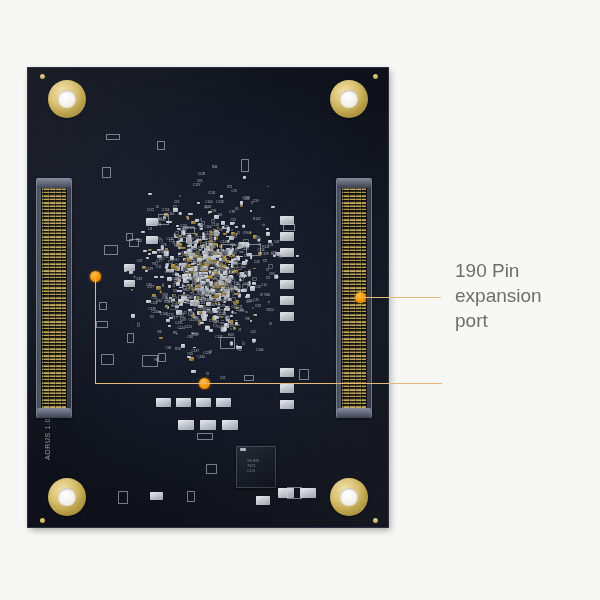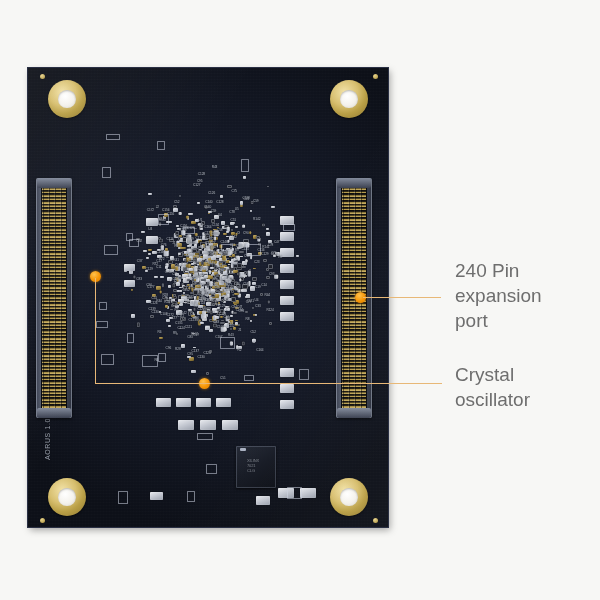--- a/index.html
+++ b/index.html
@@ -1242,24 +1242,22 @@
         <div class="silkbox" style="left: 129.7px; top: 145.9px; width: 9.2px; height: 8.7px;"></div>
         <div class="silkbox" style="left: 78.1px; top: 65.8px; width: 12.2px; height: 4.3px;"></div>
         <div class="silkbox" style="left: 158.6px; top: 423.3px; width: 6.6px; height: 8.5px;"></div>
       </div>
 
     <div class="board-sheen"></div>
   </div>
 
   <div class="marker" style="left:355px;top:292px;"></div>
   <div class="lead lead-h" style="left:363px;top:296.5px;width:78px;"></div>
-  <div class="label" style="left:455px;top:258px;width:130px;">240 Pin
+  <div class="label" style="left:455px;top:258px;width:130px;">190 Pin
 expansion
 port</div>
 
   <div class="marker" style="left:90px;top:271px;"></div>
   <div class="lead lead-v" style="left:94.5px;top:278px;height:106px;"></div>
   <div class="marker" style="left:199px;top:378px;"></div>
   <div class="lead lead-h" style="left:94.5px;top:382.5px;width:347px;"></div>
-  <div class="label" style="left:455px;top:362px;width:130px;">Crystal
-oscillator</div>
 
 </div>
 
 </body></html>

